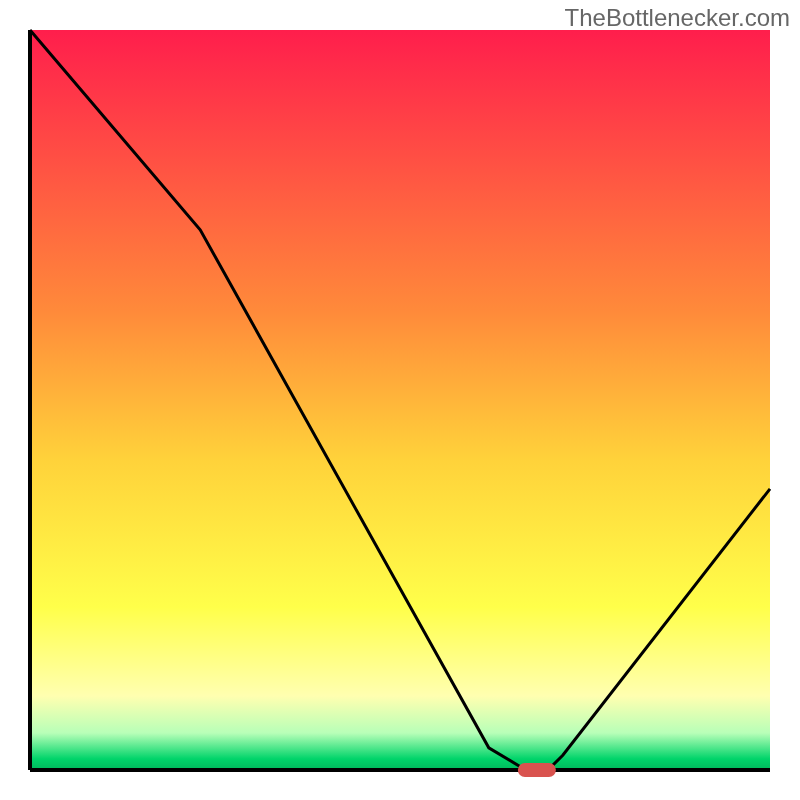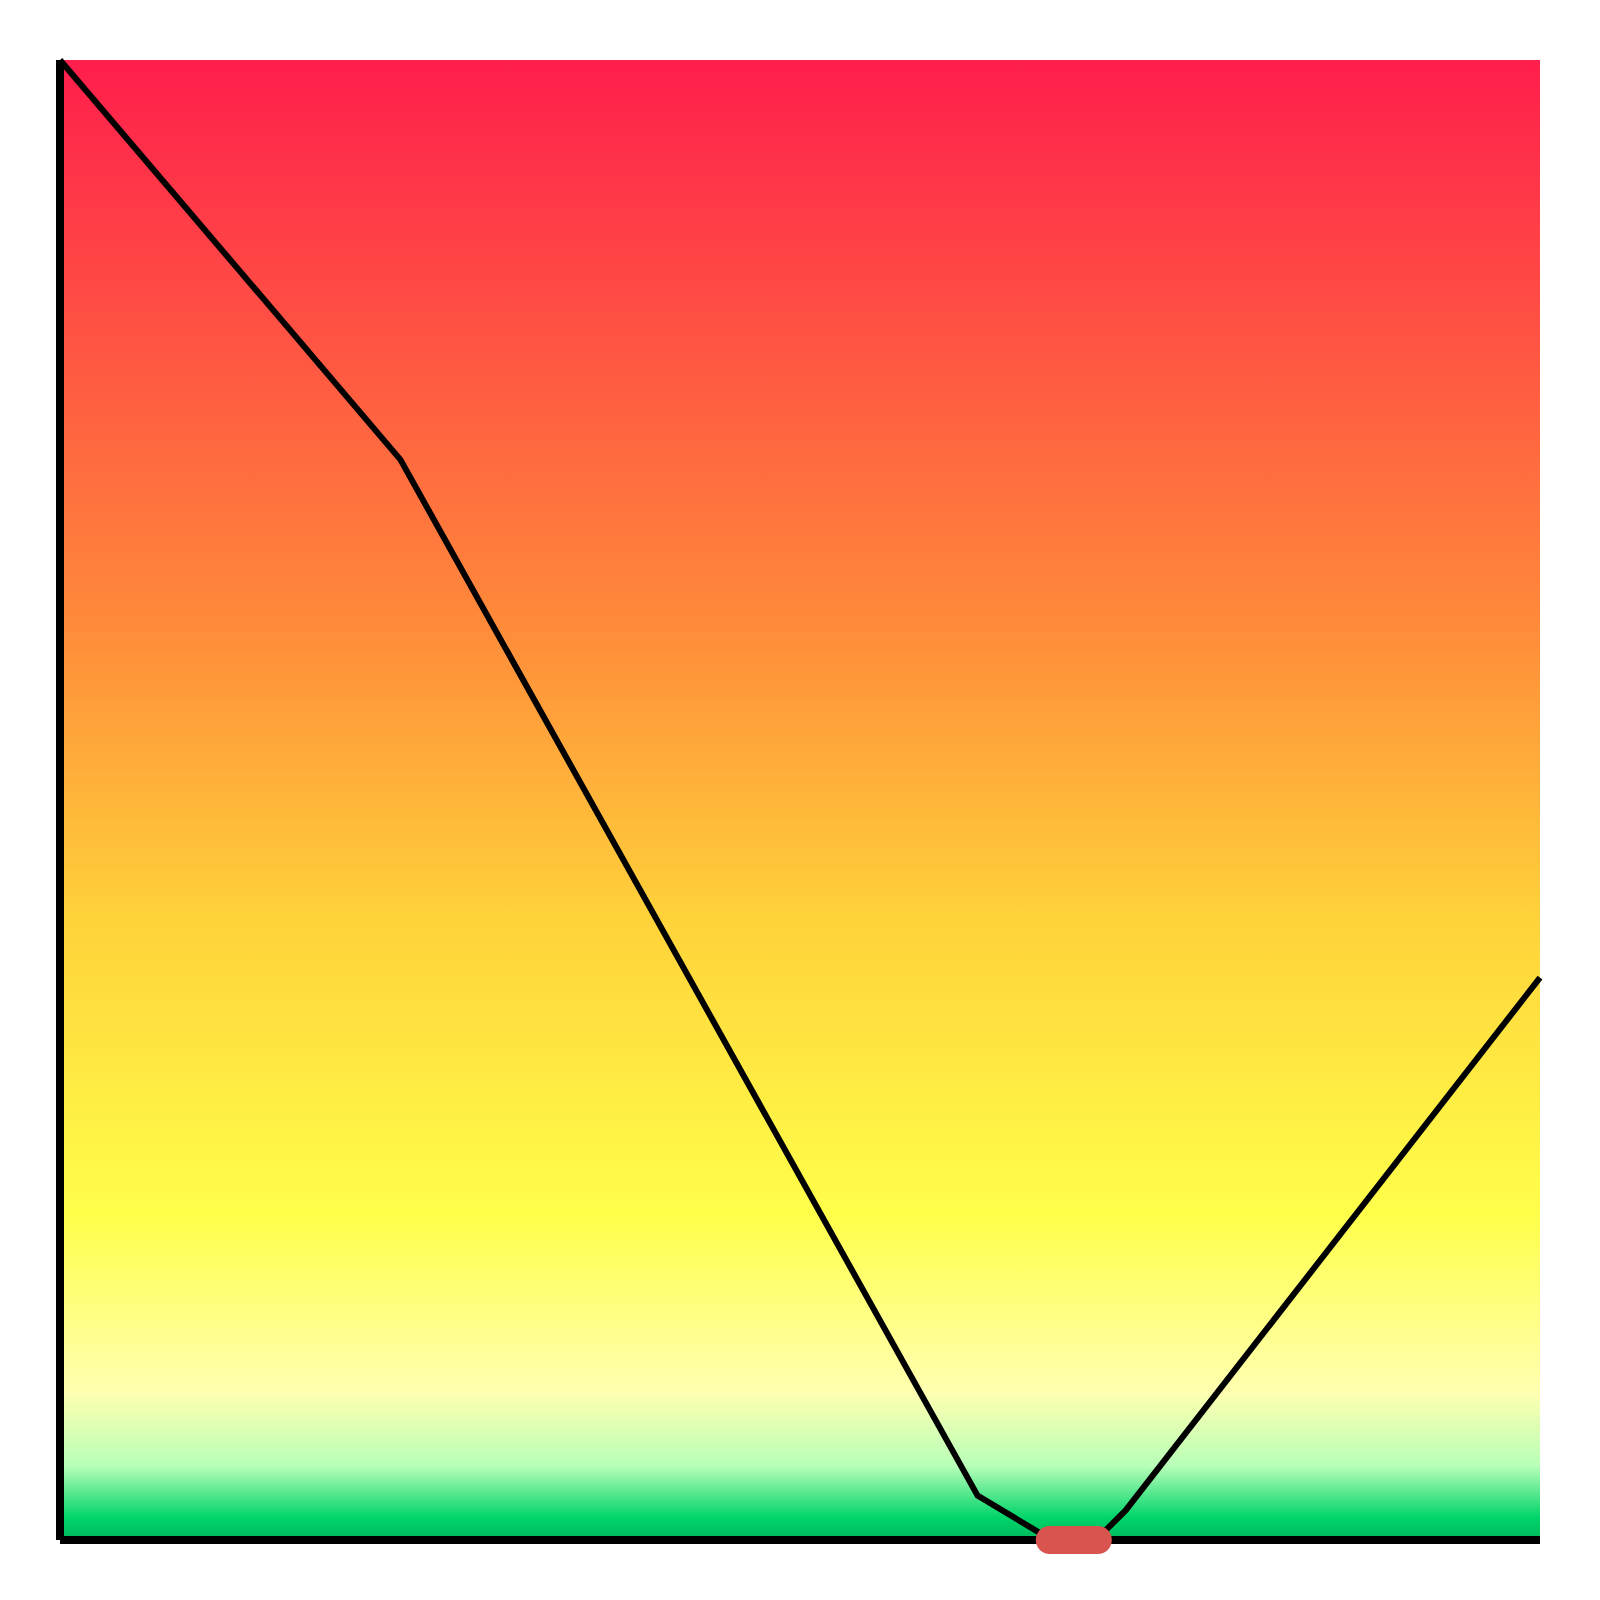--- a/index.html
+++ b/index.html
@@ -25,20 +25,21 @@
     z-index: 10;
   }
   svg {
     display: block;
   }
 </style>
 </head>
 <body>
 
 <div class="chart-container">
+  <div class="watermark">TheBottlenecker.com</div>
   <svg width="800" height="800">
     <defs>
       <linearGradient id="bg-grad" x1="0" y1="0" x2="0" y2="1">
       <stop offset="0%" stop-color="#ff1e4c"></stop>
           <stop offset="38%" stop-color="#ff8a3a"></stop>
           <stop offset="57.99999999999999%" stop-color="#ffd23a"></stop>
           <stop offset="78%" stop-color="#ffff4a"></stop>
           <stop offset="90%" stop-color="#ffffb0"></stop>
           <stop offset="95%" stop-color="#b8ffb8"></stop>
           <stop offset="98.5%" stop-color="#00d46a"></stop>

